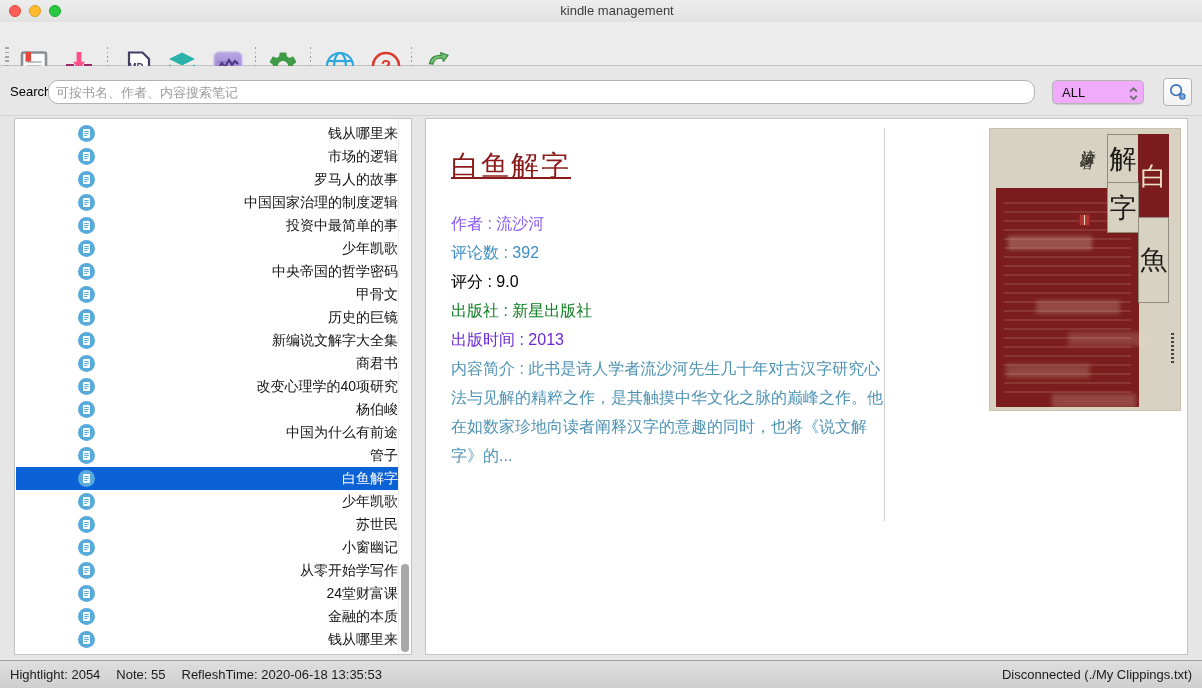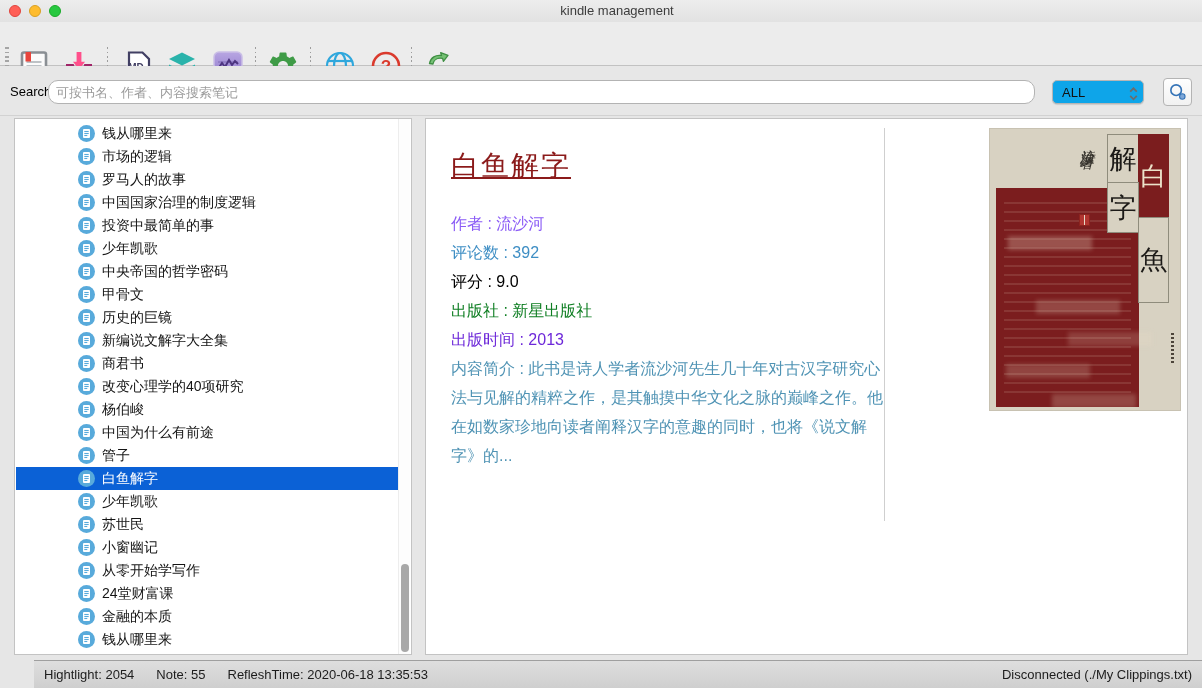--- a/index.html
+++ b/index.html
@@ -32,35 +32,35 @@
 
   
   .searchrow { position:absolute; top:66px; left:0; right:0; height:50px;
     background:#e7e7e7; border-bottom:1px solid #d2d2d2; }
   .search-label { position:absolute; left:10px; top:18px; font-size:13px; color:#000; }
   .search-input { position:absolute; left:48px; top:14px; width:987px; height:24px;
     border:1px solid #b3b3b3; border-radius:10px; padding:0 7px; font-size:13px;
     background:#fff; color:#222; font-family:inherit; }
   .search-input::placeholder { color:#9b9b9b; }
   .filter-select { position:absolute; left:1052px; top:14px; width:92px; height:24px;
-    background:#0ea5e9; border:1px solid #b6b6b6; border-radius:5px;
+    background:#f0abfc; border:1px solid #b6b6b6; border-radius:5px;
     box-shadow:0 1px 1px rgba(0,0,0,.12); display:flex; align-items:center;
     padding-left:9px; font-size:13px; color:#111; }
   .filter-chev { position:absolute; right:4px; top:4px; width:11px; height:16px; }
   .search-btn { position:absolute; left:1163px; top:12px; width:29px; height:28px;
     background:linear-gradient(#fefefe,#f1f1f1); border:1px solid #b4b4b4;
     border-radius:4px; padding:3px; }
   .search-btn svg { width:100%; height:100%; display:block; }
 
   
   .sidebar-panel { position:absolute; left:14px; top:118px; width:398px; height:537px;
     background:#fff; border:1px solid #c3c3c3; overflow:hidden; }
   .book-list { position:absolute; top:3px; left:1px; right:13px; }
   .tree-row { height:23px; display:flex; align-items:center; padding-left:62px;
-    gap:7px; font-size:14px; color:#141414; white-space:nowrap; }
+    gap:7px; font-size:14px; color:#141414; white-space:nowrap;justify-content:space-between; }
   .tree-row.selected { background:#0b61d6; color:#fff; }
   .row-icon { width:17px; height:17px; flex:0 0 17px; }
   .row-icon svg { width:100%; height:100%; display:block; }
   .scrollbar { position:absolute; right:1px; top:0; bottom:0; width:12px; background:#fdfdfd;
     border-left:1px solid #ededed; }
   .sb-thumb { position:absolute; left:2px; width:8px; border-radius:4px;
     background:#a8a8a8; top:445px; height:88px; }
 
   .main-panel { position:absolute; left:425px; top:118px; width:763px; height:537px;
     background:#fff; border:1px solid #c3c3c3; }
@@ -97,21 +97,21 @@
   .seal { position:absolute; left:90px; top:86px; width:11px; height:12px;
     background:#b03530; box-shadow:0 0 0 1px #8d241f inset;
     background-image:linear-gradient(90deg, transparent 45%, #e7d9c6 45% 55%, transparent 55%); }
   .spine-marks { position:absolute; right:7px; top:205px; width:3px; height:30px;
     background-image:repeating-linear-gradient(to bottom,#4d453a 0 2px,transparent 2px 4px); }
 
   
   .statusbar { position:absolute; left:0; right:0; bottom:0; height:28px;
     background:linear-gradient(#dedede,#cfcfcf); border-top:1px solid #9f9f9f;
     display:flex; align-items:center; font-size:13px; color:#1c1c1c;
-    padding:0 10px; gap:22px;margin-left:34px; }
+    padding:0 10px; gap:16px; }
   .status-right { margin-left:auto; }
 </style>
 </head>
 <body>
 
 <div class="window">
 
   <div class="titlebar">
     <div class="traffic">
       <span class="tl tl-red"></span>

